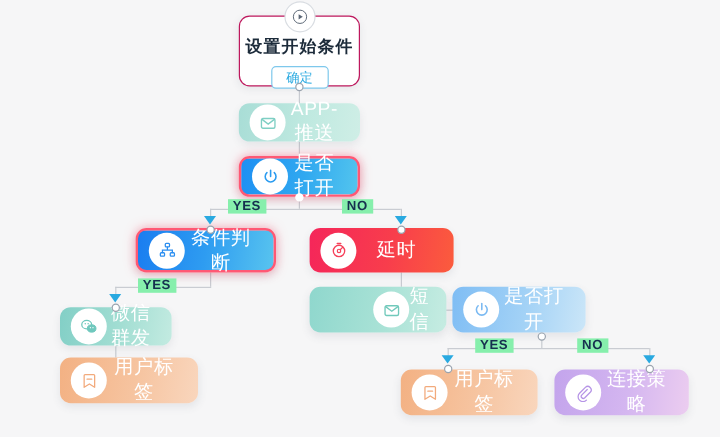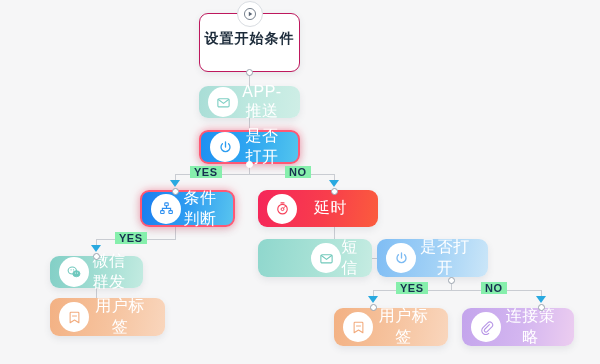--- a/index.html
+++ b/index.html
@@ -224,20 +224,21 @@
   <div class="branch-label" style="left:481px; top:282px;">NO</div>
 
   <div class="start-card" style="left:199px; top:13px; width:101px; height:59px;">
     <div class="play-badge">
       <svg width="14" height="14" viewBox="0 0 24 24" aria-hidden="true">
         <circle cx="12" cy="12" r="9.5" fill="none" stroke="#5b6776" stroke-width="1.4"></circle>
         <path d="M10 8.2 L16 12 L10 15.8 Z" fill="#5b6776"></path>
       </svg>
     </div>
     <div class="start-title">设置开始条件</div>
+    <div class="confirm-btn">确定</div>
   </div>
 
   <div class="node n-app" style="left:199px; top:86px; width:101px; height:32px;">
     <span class="ic">
       <svg width="15" height="15" viewBox="0 0 24 24" aria-hidden="true">
         <rect x="3" y="6" width="18" height="13" rx="2" fill="none" stroke="#7fcfc4" stroke-width="1.8"></rect>
         <path d="M3.8 7.2 L12 13.4 L20.2 7.2" fill="none" stroke="#7fcfc4" stroke-width="1.8" stroke-linecap="round"></path>
       </svg>
     </span>
     <span class="lbl">APP-推送</span>
@@ -246,21 +247,21 @@
   <div class="node n-open-sel" style="left:199px; top:130px; width:101px; height:34px;">
     <span class="ic">
       <svg width="15" height="15" viewBox="0 0 24 24" aria-hidden="true">
         <path d="M12 3.2 L12 11.2" fill="none" stroke="#2b9cf0" stroke-width="2.1" stroke-linecap="round"></path>
         <path d="M7.1 6.1 A7.2 7.2 0 1 0 16.9 6.1" fill="none" stroke="#2b9cf0" stroke-width="2.1" stroke-linecap="round"></path>
       </svg>
     </span>
     <span class="lbl">是否打开</span>
   </div>
 
-  <div class="node n-cond" style="left:140px; top:190px; width:95px; height:37px;">
+  <div class="node n-cond" style="left:113px; top:190px; width:117px; height:37px;">
     <span class="ic">
       <svg width="15" height="15" viewBox="0 0 24 24" aria-hidden="true">
         <rect x="9.2" y="3" width="5.6" height="4.6" rx="1.2" fill="none" stroke="#2b8ef0" stroke-width="1.7"></rect>
         <rect x="2.6" y="15.4" width="5.6" height="4.6" rx="1.2" fill="none" stroke="#2b8ef0" stroke-width="1.7"></rect>
         <rect x="15.8" y="15.4" width="5.6" height="4.6" rx="1.2" fill="none" stroke="#2b8ef0" stroke-width="1.7"></rect>
         <path d="M12 7.8 L12 11.8 M5.4 15.2 L5.4 11.8 L18.6 11.8 L18.6 15.2" fill="none" stroke="#2b8ef0" stroke-width="1.7" stroke-linecap="round"></path>
       </svg>
     </span>
     <span class="lbl">条件判断</span>
   </div>

